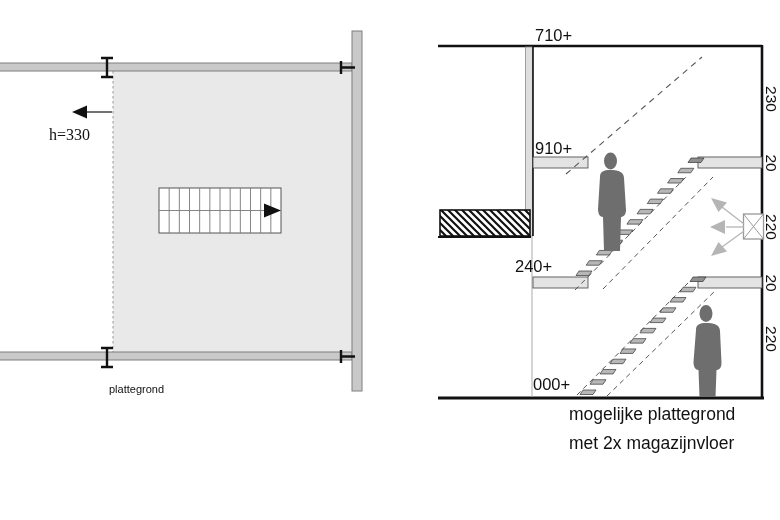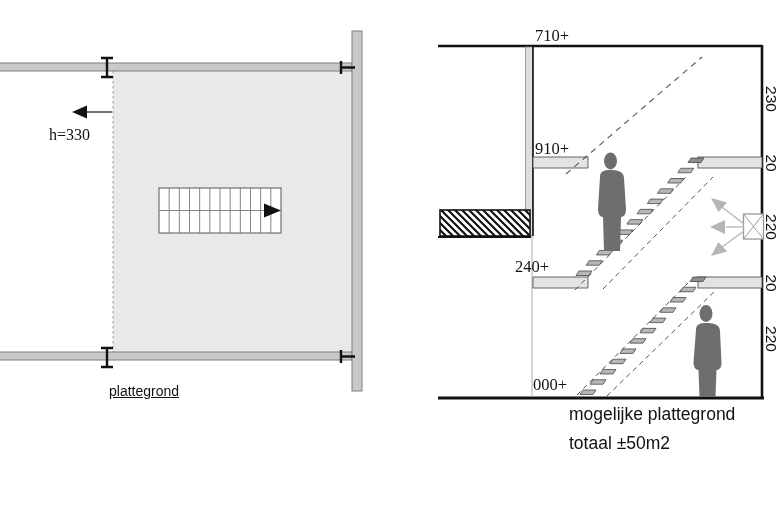--- a/index.html
+++ b/index.html
@@ -1,23 +1,23 @@
 <!DOCTYPE html>
 <html><head>
 <meta charset="utf-8">
 <style>
   html,body{margin:0;padding:0;background:#fff;}
   .canvas{position:relative;width:780px;height:520px;background:#ffffff;overflow:hidden;
           font-family:"Liberation Sans",sans-serif;color:#111;}
   svg{position:absolute;left:0;top:0;}
   .txt{position:absolute;white-space:nowrap;color:#111;}
-  .lvl{font-size:16.5px;font-family:Liberation Serif, serif;}
+  .lvl{font-size:16.5px;}
   .dim{font-size:15.5px;transform:translate(-50%,-50%) rotate(90deg);}
   .cap{font-size:17.5px;line-height:28.5px;}
-  #plan-caption{font-size:14px;text-decoration:underline;}
+  #plan-caption{font-size:11px;}
   #height-label{font-size:16px;}
 </style>
 </head>
 <body>
 
 <div class="canvas">
 
   <svg width="780" height="520" viewBox="0 0 780 520">
     <defs>
       <pattern id="hatch" width="7" height="7" patternUnits="userSpaceOnUse">
@@ -156,15 +156,15 @@
   <div class="txt lvl" style="left:533px;top:375px;">000+</div>
 
   <div class="txt dim" style="left:771px;top:99px;">230</div>
   <div class="txt dim" style="left:771px;top:163px;">20</div>
   <div class="txt dim" style="left:771px;top:227px;">220</div>
   <div class="txt dim" style="left:771px;top:283px;">20</div>
   <div class="txt dim" style="left:771px;top:339px;">220</div>
 
   <div class="txt cap" style="left:569px;top:400px;">
     <div>mogelijke plattegrond</div>
-    <div>totaal ±50m2</div>
+    <div>met 2x magazijnvloer</div>
   </div>
 </div>
 
 </body></html>

